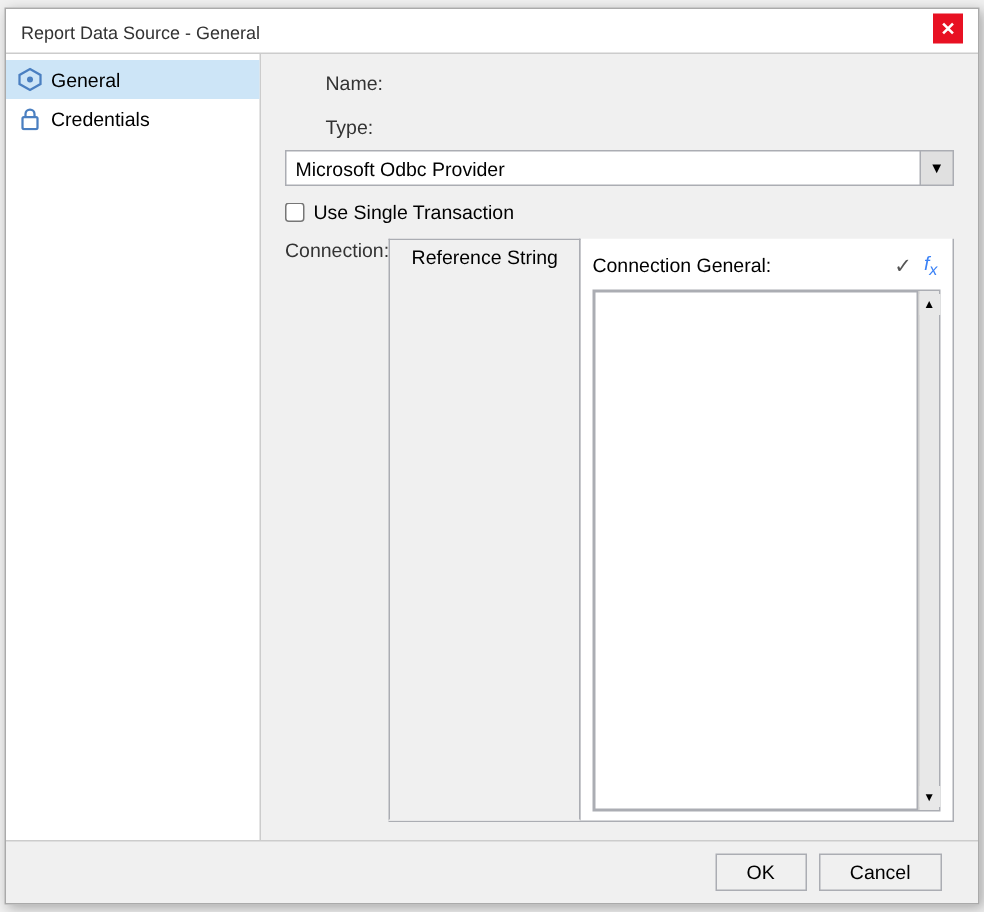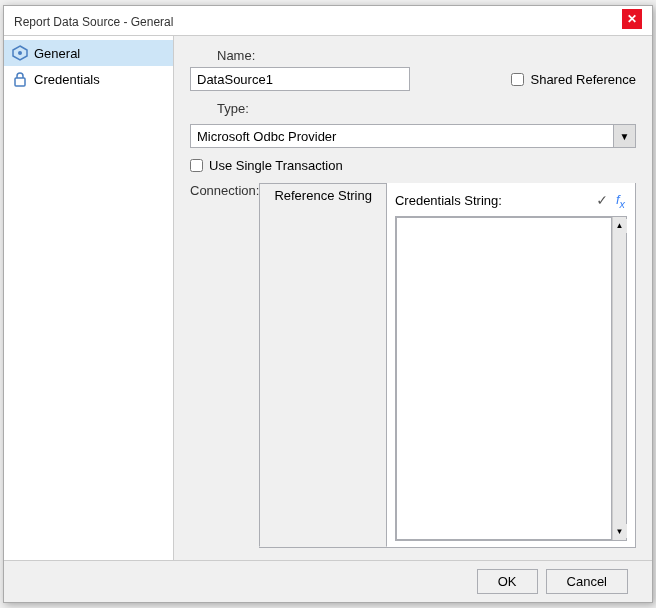--- a/index.html
+++ b/index.html
@@ -298,27 +298,20 @@
           </svg>
         </span>
         <span class="sidebar-label">Credentials</span>
       </div>
     </div>
 
     <div class="main-content">
 
       <div>
         <div class="field-label-block">Name:</div>
-        <div class="name-row">
-          <input type="text" class="text-input" value="DataSource1" style="">
-          <div class="checkbox-row">
-            <input type="checkbox" style="">
-            <span>Shared Reference</span>
-          </div>
-        </div>
       </div>
 
       <div class="type-row">
         <div class="field-label-block">Type:</div>
         <div class="select-wrapper">
           <select class="type-select">
             <option>Microsoft Odbc Provider</option>
           </select>
           <div class="dropdown-arrow">▼</div>
         </div>
@@ -333,21 +326,21 @@
         <div class="connection-label">Connection:</div>
 
         <div class="tab-bar">
           <div class="tab active">
             <span>Reference String</span>
           </div>
         </div>
 
         <div class="connection-panel">
           <div class="conn-string-row">
-            <span>Credentials String:</span>
+            <span>Connection General:</span>
             <div class="conn-icons">
               <button class="icon-btn">✓</button>
               <button class="icon-btn">
                 <span style="font-style:italic; font-size:13px; color:#3b82f6;">f<sub>x</sub></span>
               </button>
             </div>
           </div>
           <div class="textarea-wrapper">
             <textarea class="conn-string-textarea" style=""></textarea>
             <div class="scroll-indicator">

